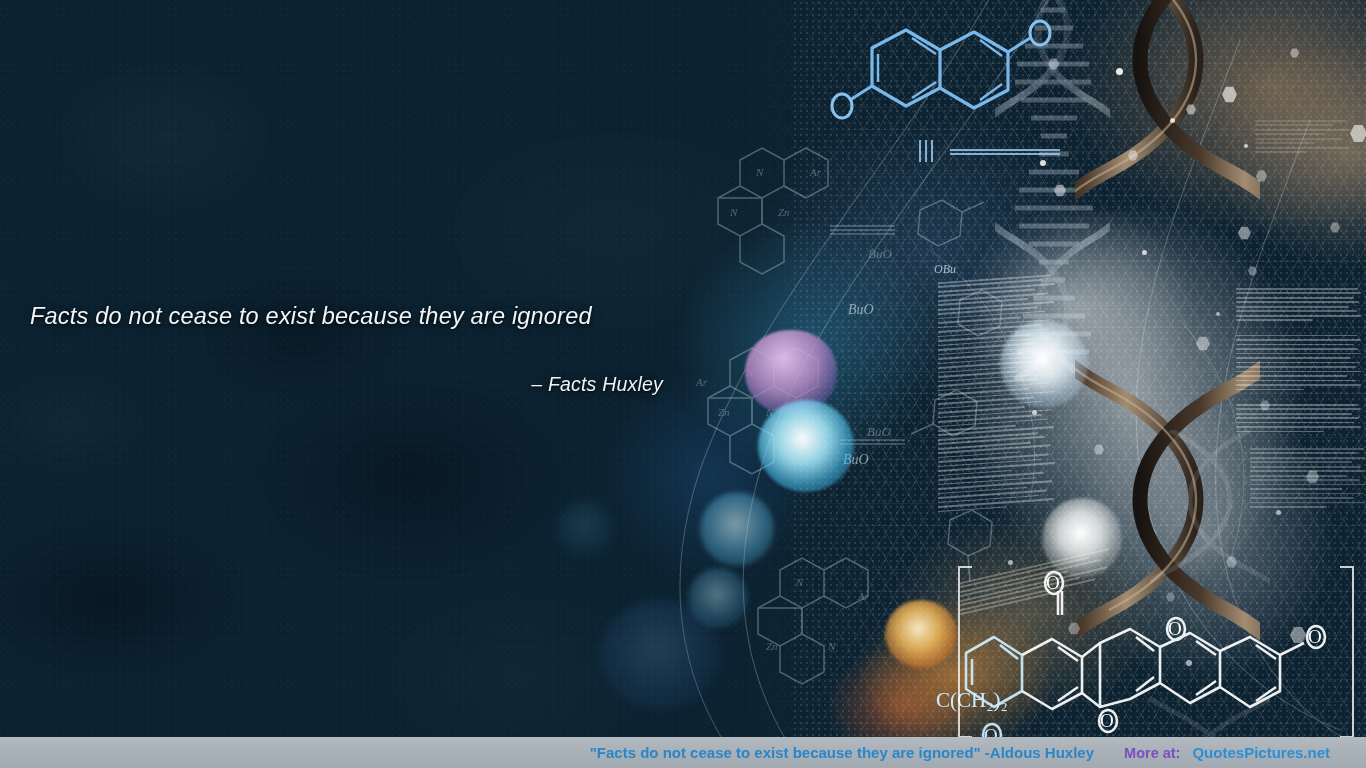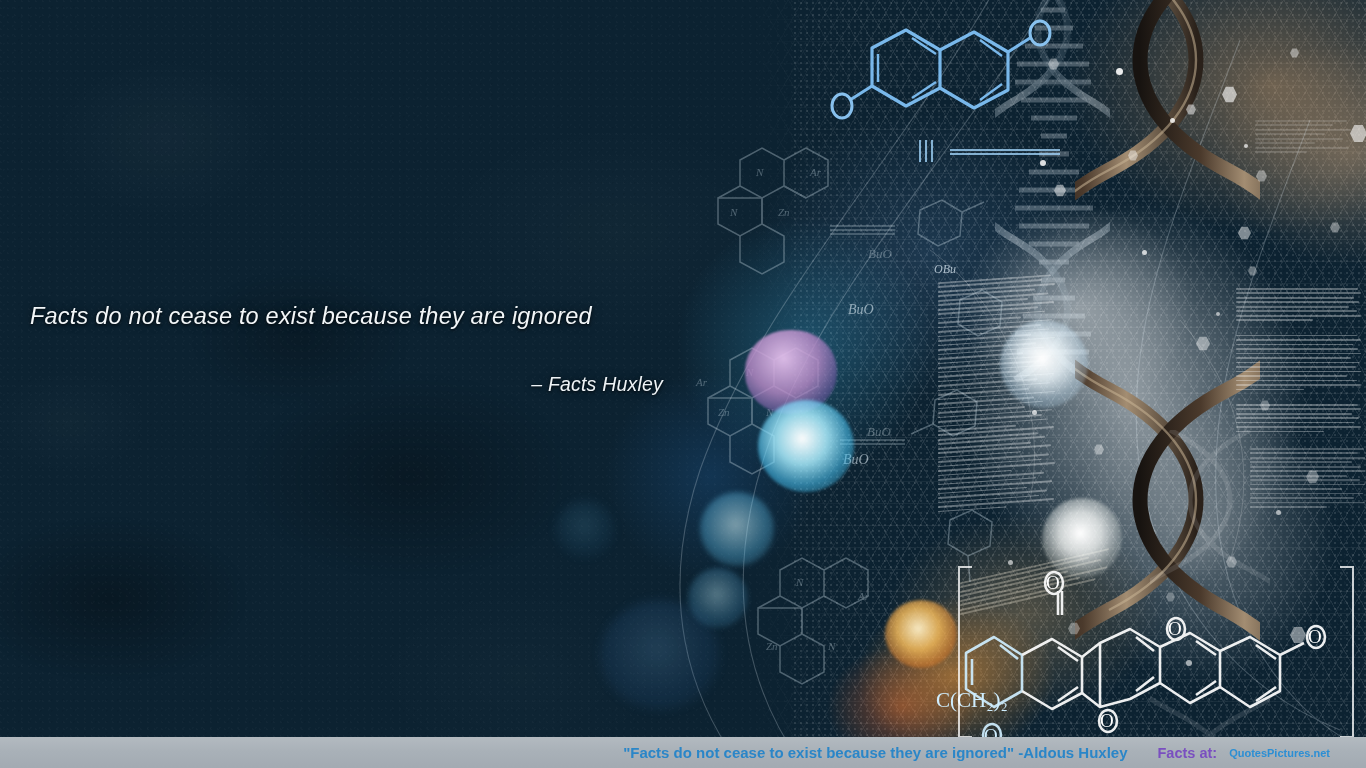--- a/index.html
+++ b/index.html
@@ -219,21 +219,21 @@
     padding-right:36px; gap:0;
   }
   #bar-quote {
     font-size:15px; font-weight:bold; color:#2a86c8; white-space:nowrap;
   }
   #bar-more {
     font-size:14.5px; font-weight:bold; color:#7a4fc0;
     margin-left:30px; white-space:nowrap;
   }
   #bar-site {
-    font-size:11px; font-weight:bold; color:#2c8fd4;
+    font-size:15px; font-weight:bold; color:#2c8fd4;
     margin-left:12px; white-space:nowrap;
   }
   
   #bar-artifacts {
     position:absolute; inset:0; pointer-events:none; overflow:hidden; opacity:.22;
   }
 </style>
 </head>
 <body>
 
@@ -694,17 +694,17 @@
   <div class="bracket" id="br-right"></div>
 
   <div id="quote-area">
     <div id="quote-text">Facts do not cease to exist because they are ignored</div>
     <div id="quote-author">– Facts Huxley</div>
   </div>
 
   <div id="bottom-bar">
     <div id="bar-artifacts"></div>
     <span id="bar-quote">"Facts do not cease to exist because they are ignored" -Aldous Huxley</span>
-    <span id="bar-more">Facts at:</span>
+    <span id="bar-more">More at:</span>
     <a href="#" id="bar-site" style="text-decoration:none">QuotesPictures.net</a>
   </div>
 
 </div>
 
 </body></html>

